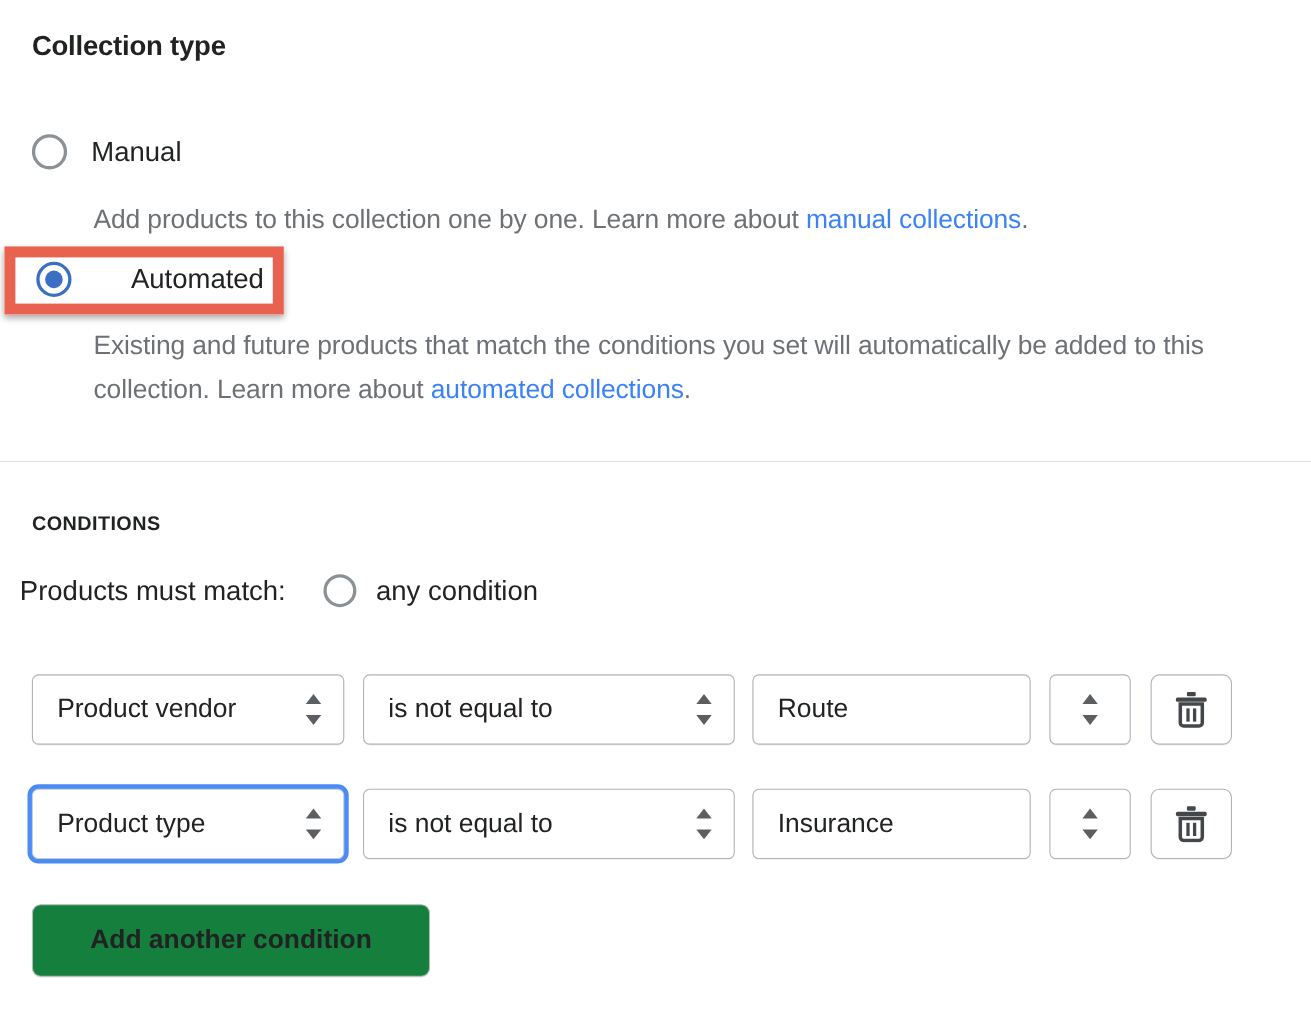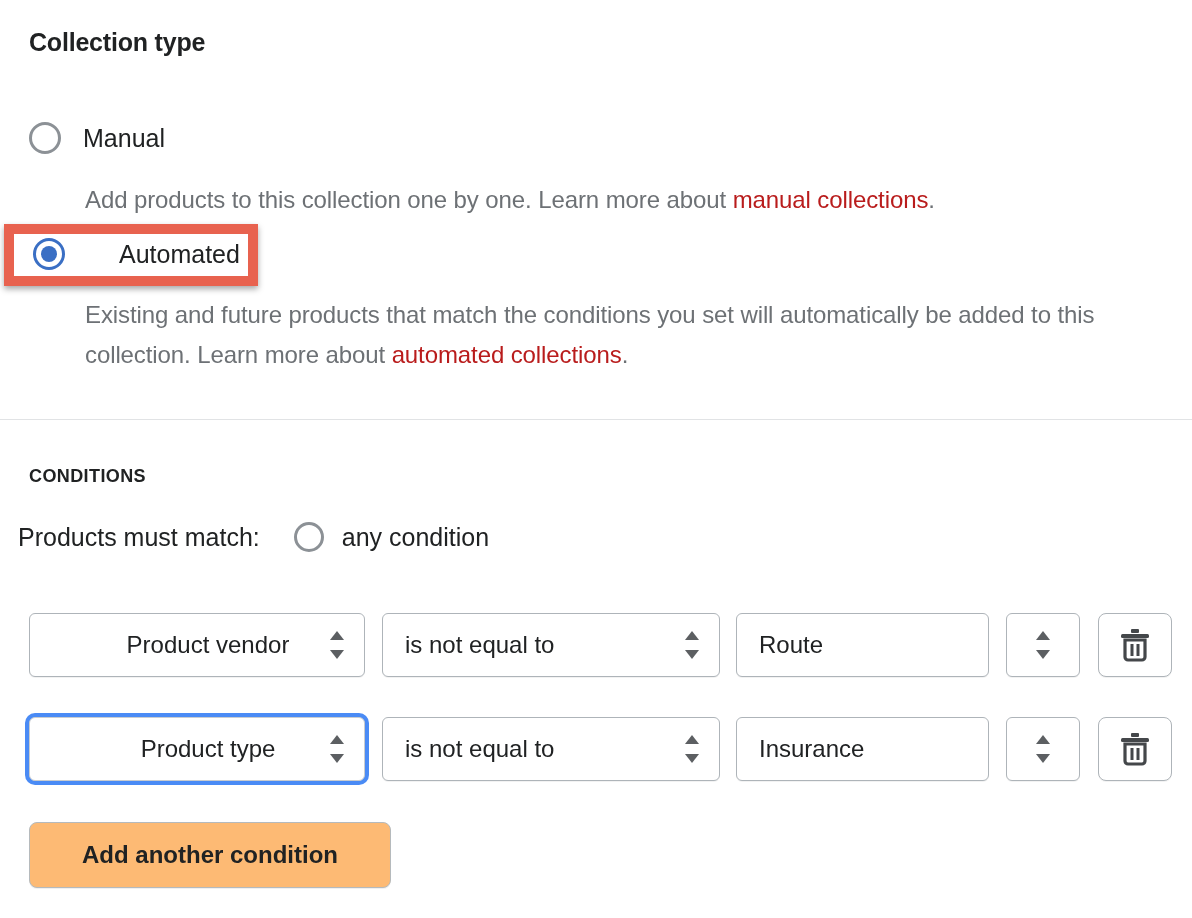--- a/index.html
+++ b/index.html
@@ -66,21 +66,21 @@
 
   
   .desc {
     position: absolute;
     font-size: 24px;
     line-height: 40px;
     color: #6d7175;
     letter-spacing: -0.1px;
   }
   .desc a, .lnk {
-    color: #b91c1c;
+    color: #3b82f6;
     text-decoration: none;
   }
 
   
   .divider {
     position: absolute;
     left: 0; right: 0;
     height: 1px;
     background: #e1e3e5;
   }
@@ -158,21 +158,21 @@
     border-right: 7px solid transparent;
   }
   .arrows i.up { border-bottom: 9px solid #5c5f62; }
   .arrows i.dn { border-top: 9px solid #5c5f62; }
 
   .sel.focused {
     border-color: #c9cccf;
     box-shadow: 0 0 0 4px #4a8bf5;
   }
 
-  .sel-field { width: 336px; justify-content: center; }
+  .sel-field { width: 284px; }
   .sel-op    { width: 338px; margin-left: 17px; }
   .sel-val   { width: 253px; margin-left: 16px; }
   .sel-stub  { width: 74px;  margin-left: 17px; }
 
   .icon-btn {
     width: 74px; height: 64px;
     margin-left: 18px;
     background: #ffffff;
     border: 1px solid #aeb4b9;
     border-radius: 8px;
@@ -181,21 +181,21 @@
     justify-content: center;
     box-shadow: 0 1px 0 rgba(0,0,0,0.05);
   }
   .icon-btn svg { display: block; }
 
   
   .add-btn {
     position: absolute;
     left: 29px; top: 822px;
     width: 362px; height: 66px;
-    background: #fdba74;
+    background: #15803d;
     border: 1px solid #b5babd;
     border-radius: 8px;
     display: flex;
     align-items: center;
     justify-content: center;
     font-size: 24px;
     font-weight: bold;
     color: #202223;
     box-shadow: 0 1px 0 rgba(0,0,0,0.06);
   }

